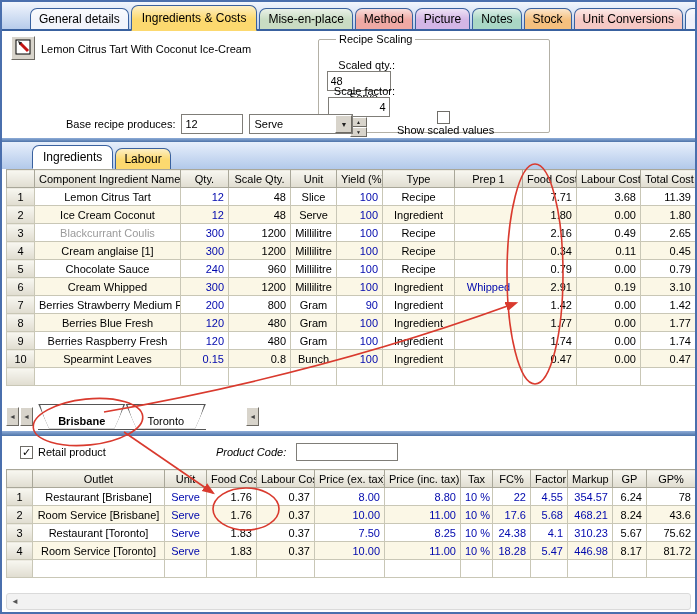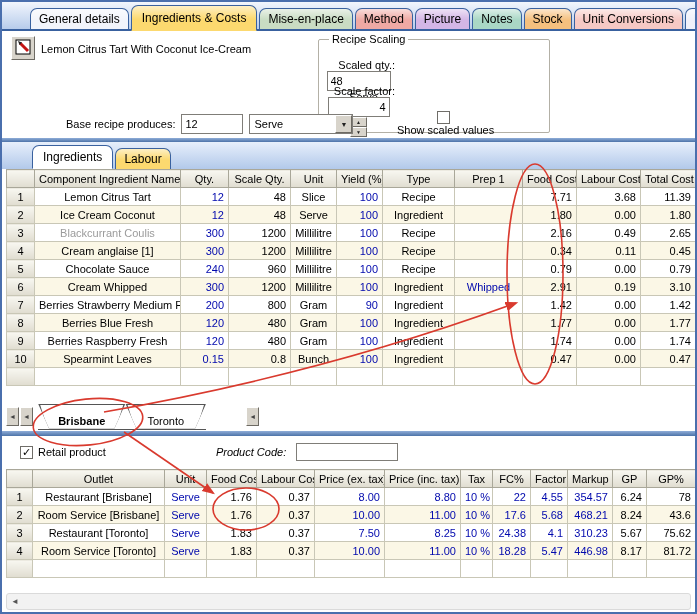--- a/index.html
+++ b/index.html
@@ -29,21 +29,21 @@
   .lbl{color:#000;margin-left:46px;}
   .inp{border:1px solid #7f7d78;background:#fff;height:20px;font:inherit;padding:1px 3px;outline:none;}
   .baseRow{position:absolute;left:14px;top:81px;display:flex;align-items:center;}
   .baseRow .inp{width:62px;margin-left:6px;}
   .combo{display:flex;width:104px;height:20px;border:1px solid #7f7d78;background:#fff;margin-left:6px;align-items:center;}
   .combo .ctext{flex:1;padding:0 4px;}
   .combo .dd{width:17px;height:18px;background:#d8d4cb;border:1px solid;border-color:#fff #6d6a63 #6d6a63 #fff;
     font-size:7px;display:flex;align-items:center;justify-content:center;color:#222;}
   fieldset.scaling{position:absolute;left:312px;top:0px;width:232px;height:100px;
     border:1px solid #b3b0a6;border-radius:2px;margin:0;padding:0;}
-  fieldset.scaling legend{margin-left:10px;padding:0 3px;font-size:11px;}
+  fieldset.scaling legend{margin-left:17px;padding:0 3px;font-size:11px;}
   .srow{position:absolute;display:flex;align-items:center;flex-direction:column;}
   .srow.r1{top:14px;left:0;}
   .srow.r2{top:40px;left:0;}
   .srow.r3{top:66px;left:78px;}
   .srlbl{display:inline-block;width:76px;text-align:right;margin-right:3px;}
   .r1 .inp{width:64px;}
   .r2 .inp{width:62px;text-align:right;}
   .spin{display:inline-flex;flex-direction:column;width:17px;height:20px;}
   .spin button{flex:1;font-size:5px;line-height:4px;padding:0;background:#d8d4cb;
     border:1px solid;border-color:#fff #6d6a63 #6d6a63 #fff;color:#222;}

